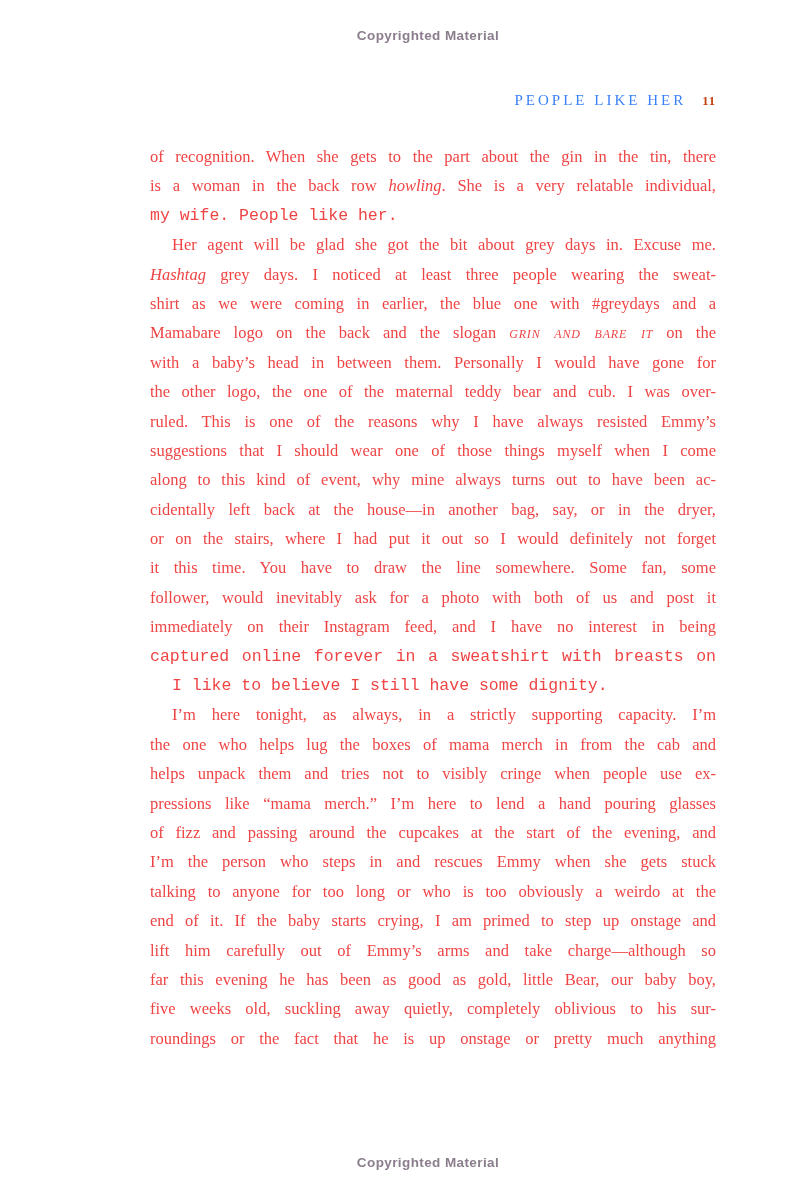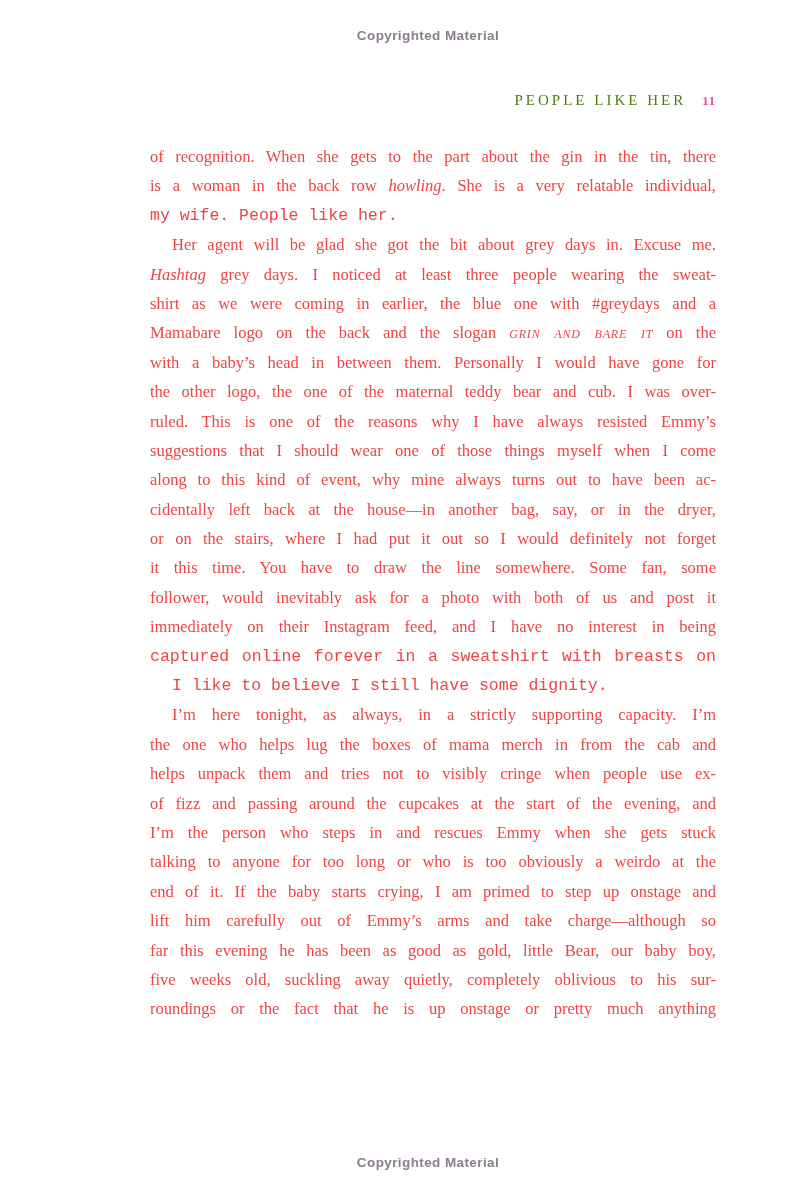--- a/index.html
+++ b/index.html
@@ -36,28 +36,28 @@
     left: 122px;
     width: 566px;
     text-align: right;
     line-height: 20px;
     white-space: nowrap;
   }
   .header-title {
     font-family: "Liberation Serif", serif;
     font-size: 15px;
     letter-spacing: 3px;
-    color: #4d7c0f;
+    color: #3b82f6;
   }
   .header-page-number {
     font-family: "Liberation Serif", serif;
     font-size: 12.5px;
     font-weight: bold;
     letter-spacing: 1px;
-    color: #ec4899;
+    color: #c2410c;
     margin-left: 16px;
   }
 
   .body-text {
     position: absolute;
     top: 142px;
     left: 122px;
     width: 566px;
     color: #1b1b1b;
     font-size: 16.5px;
@@ -114,20 +114,21 @@
         <div class="line"><span>immediately on their Instagram feed, and I have no interest in being</span></div>
         <div class="line para-last"><span>captured online forever in a sweatshirt with breasts on it.</span></div>
       </div>
       <div class="paragraph">
         <div class="line indent para-last"><span>I like to believe I still have some dignity.</span></div>
       </div>
       <div class="paragraph">
         <div class="line indent"><span>I’m here tonight, as always, in a strictly supporting capacity. I’m</span></div>
         <div class="line"><span>the one who helps lug the boxes of mama merch in from the cab and</span></div>
         <div class="line"><span>helps unpack them and tries not to visibly cringe when people use ex-</span></div>
+        <div class="line"><span>pressions like “mama merch.” I’m here to lend a hand pouring glasses</span></div>
         <div class="line"><span>of fizz and passing around the cupcakes at the start of the evening, and</span></div>
         <div class="line"><span>I’m the person who steps in and rescues Emmy when she gets stuck</span></div>
         <div class="line"><span>talking to anyone for too long or who is too obviously a weirdo at the</span></div>
         <div class="line"><span>end of it. If the baby starts crying, I am primed to step up onstage and</span></div>
         <div class="line"><span>lift him carefully out of Emmy’s arms and take charge—although so</span></div>
         <div class="line"><span>far this evening he has been as good as gold, little Bear, our baby boy,</span></div>
         <div class="line"><span>five weeks old, suckling away quietly, completely oblivious to his sur-</span></div>
         <div class="line"><span>roundings or the fact that he is up onstage or pretty much anything</span></div>
       </div>
     </div>

